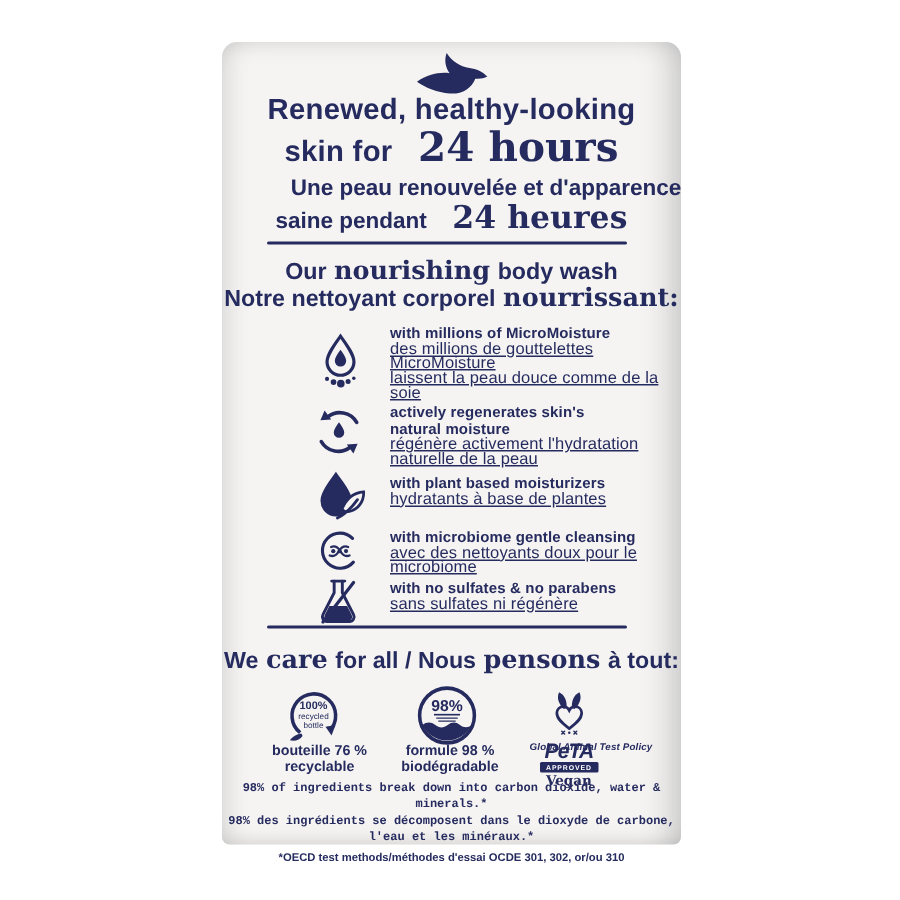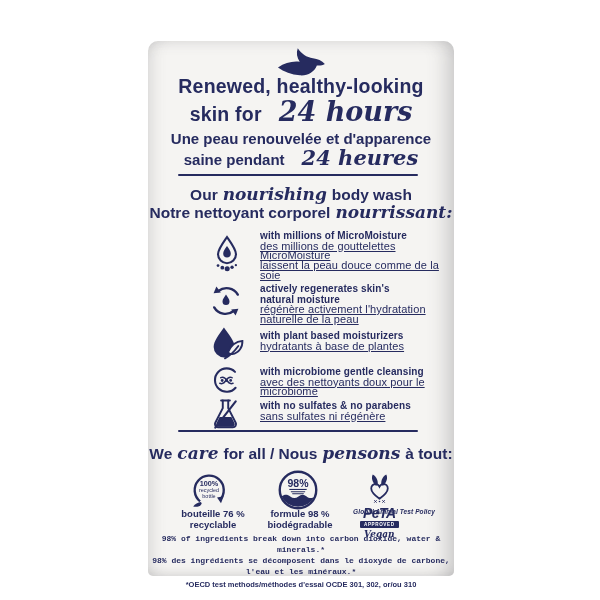--- a/index.html
+++ b/index.html
@@ -1,30 +1,30 @@
 <!DOCTYPE html>
 <html><head>
 <meta charset="utf-8">
 <style>
   :root{ --navy:#262b5f; --labelbg:#f5f4f2; }
   html,body{margin:0;padding:0;}
   body{ width:600px; height:600px; background:#ffffff; font-family:"Liberation Sans", sans-serif; color:var(--navy); }
   .stage{ position:relative; width:600px; height:600px; background:#ffffff; overflow:hidden; }
   .bottle{
-    position:absolute; left:148px; top:41px; width:306px; height:535px;
+    position:absolute; left:148px; top:28px; width:306px; height:535px;
     background:var(--labelbg);
     border-radius:10px 10px 5px 5px;
     box-shadow: inset 14px 0 16px -12px rgba(90,90,95,.22),
                 inset -18px 0 20px -12px rgba(90,90,95,.30),
                 inset 0 14px 14px -12px rgba(90,90,95,.10),
                 inset 0 -12px 12px -10px rgba(90,90,95,.14);
   }
   .abs{ position:absolute; }
   .ctr{ left:0; width:100%; text-align:center; }
-  .script{ font-family:"DejaVu Serif", serif; font-style:italic; font-weight:600; }
+  .script{ font-family:"DejaVu Serif", serif; font-weight:600; }
   .mix{ display:flex; justify-content:center; align-items:baseline; gap:17px; }
   .h1{ font-size:19.5px; font-weight:bold; letter-spacing:.2px; }
   .h1s{ font-size:27px; }
   .h2{ font-size:15px; font-weight:bold; }
   .h2s{ font-size:21px; }
   .sec{ font-size:15.5px; font-weight:bold; }
   .secs{ font-size:17px; }
   .divider{ position:absolute; height:2px; background:var(--navy); border-radius:1px; }
   .feat-en{ font-size:10px; font-weight:bold; line-height:10px; letter-spacing:.1px; }
   .feat-fr{ font-size:11px; line-height:9.5px; letter-spacing:.1px;text-decoration:underline; }
@@ -56,21 +56,21 @@
       <svg width="52" height="29" viewBox="0 0 60 34">
         <path fill="#262b5f" d="M3 24 C11 18.5 20 16.2 28.5 17.3 C25.2 12.5 24.2 7.2 26.2 1.5 C30.4 8 36.6 12.2 44 13.2 C49.6 13.9 54.4 16 58 20 C55 21.6 51.8 22 48.6 21.6 C45.6 29.4 37.6 34 28.6 33.2 C18.8 32.3 10 28.9 3 24 Z"></path>
       </svg>
     </div>
 
     <div class="abs ctr h1" style="top:34px;">Renewed, healthy-looking</div>
     <div class="abs ctr mix" style="top:55px;">
       <span class="h1">skin for</span>
       <span class="script h1s">24 hours</span>
     </div>
-    <div class="abs ctr h2" style="top:89px;">Une peau renouvelée et d'apparence</div>
+    <div class="abs ctr h2" style="top:89px;padding-left:23px;">Une peau renouvelée et d'apparence</div>
     <div class="abs ctr mix" style="top:104px;">
       <span class="h2">saine pendant</span>
       <span class="script h2s">24 heures</span>
     </div>
 
     <div class="divider" style="left:30px; top:133px; width:240px;"></div>
 
     <div class="abs ctr mix" style="top:143px; gap:5px;">
       <span class="sec">Our</span>
       <span class="script secs">nourishing</span>

